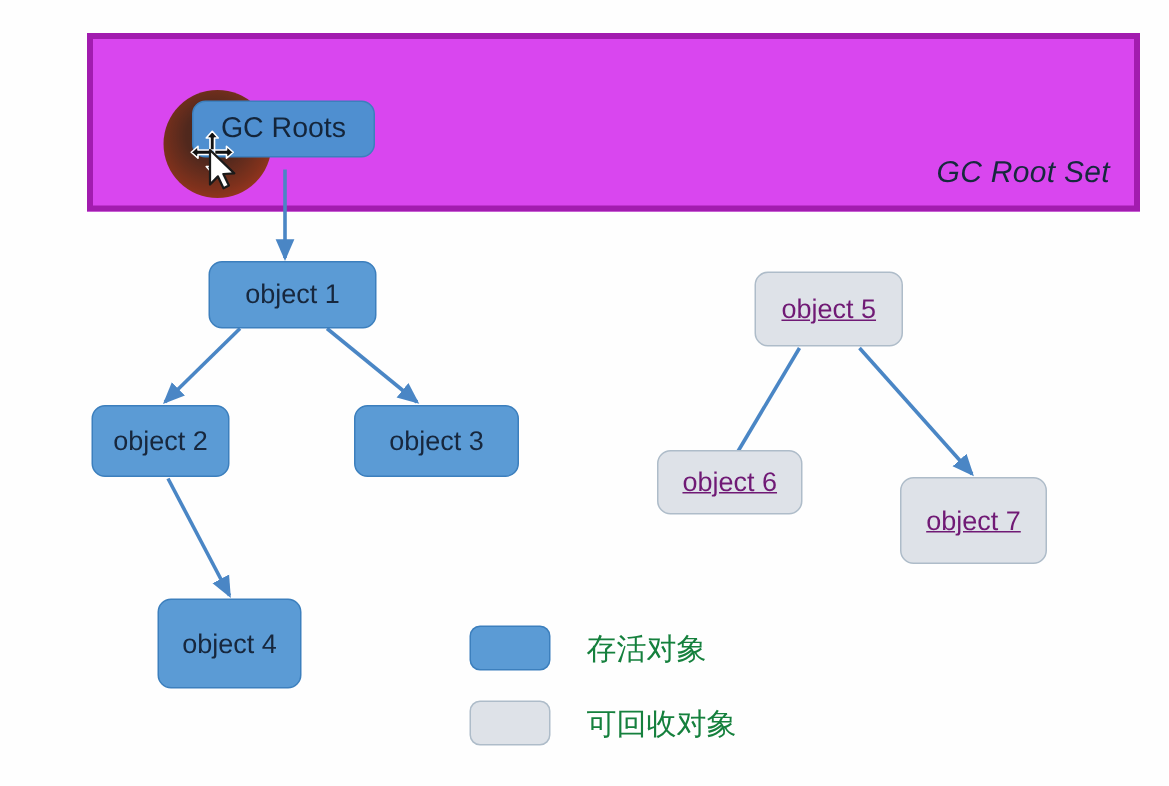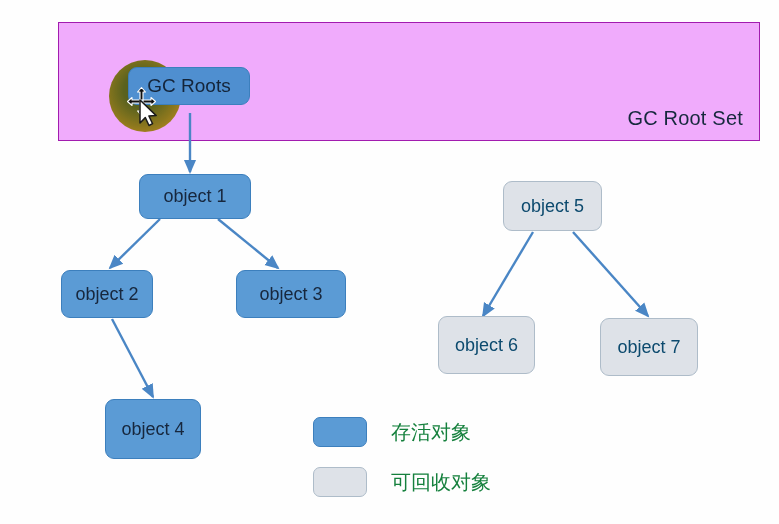--- a/index.html
+++ b/index.html
@@ -21,23 +21,24 @@
     height: 524px;
     background: #fefefe;
   }
   
   .root-panel {
     position: absolute;
     left: 58px;
     top: 22px;
     width: 702px;
     height: 119px;
-    background: #f0abfc;
-    border: 1px solid #a21caf;
+    background: #d946ef;
+    border: 4px solid #a21caf;
     box-sizing: border-box;
+    font-style: italic;
   }
   .root-panel-label {
     position: absolute;
     right: 16px;
     bottom: 10px;
     font-size: 20px;
     color: #16293d;
     letter-spacing: 0.2px;
     white-space: nowrap;
   }
@@ -53,21 +54,22 @@
     white-space: nowrap;
   }
   .node.alive {
     background: #5b9bd5;
     border: 1px solid #3c7fbd;
     color: #17273d;
   }
   .node.garbage {
     background: #dee2e8;
     border: 1px solid #aebcc9;
-    color: #0c4a6e;
+    color: #701a75;
+    text-decoration: underline;
   }
   .node.root {
     background: #4f8fd0;
     border: 1px solid #3c7fbd;
     color: #14253a;
     font-size: 19px;
   }
   
   .highlight-blob {
     position: absolute;
@@ -160,21 +162,21 @@
       </div>
       <div class="node alive" style="left: 236px; top: 270px; width: 110px; height: 48px;">
         <span>object 3</span>
       </div>
       <div class="node alive" style="left: 105px; top: 399px; width: 96px; height: 60px;">
         <span>object 4</span>
       </div>
       <div class="node garbage" style="left: 503px; top: 181px; width: 99px; height: 50px;">
         <span>object 5</span>
       </div>
-      <div class="node garbage" style="left: 438px; top: 316px; width: 97px; height: 58px;">
+      <div class="node garbage" style="left: 438px; top: 300px; width: 97px; height: 43px;">
         <span>object 6</span>
       </div>
       <div class="node garbage" style="left: 600px; top: 318px; width: 98px; height: 58px;">
         <span>object 7</span>
       </div>
     </div>
 
   <div id="legend">
       <div class="legend-swatch alive" style="left: 313px; top: 417px;"></div>
       <div class="legend-label" style="left: 391px; top: 419px;">存活对象</div>

